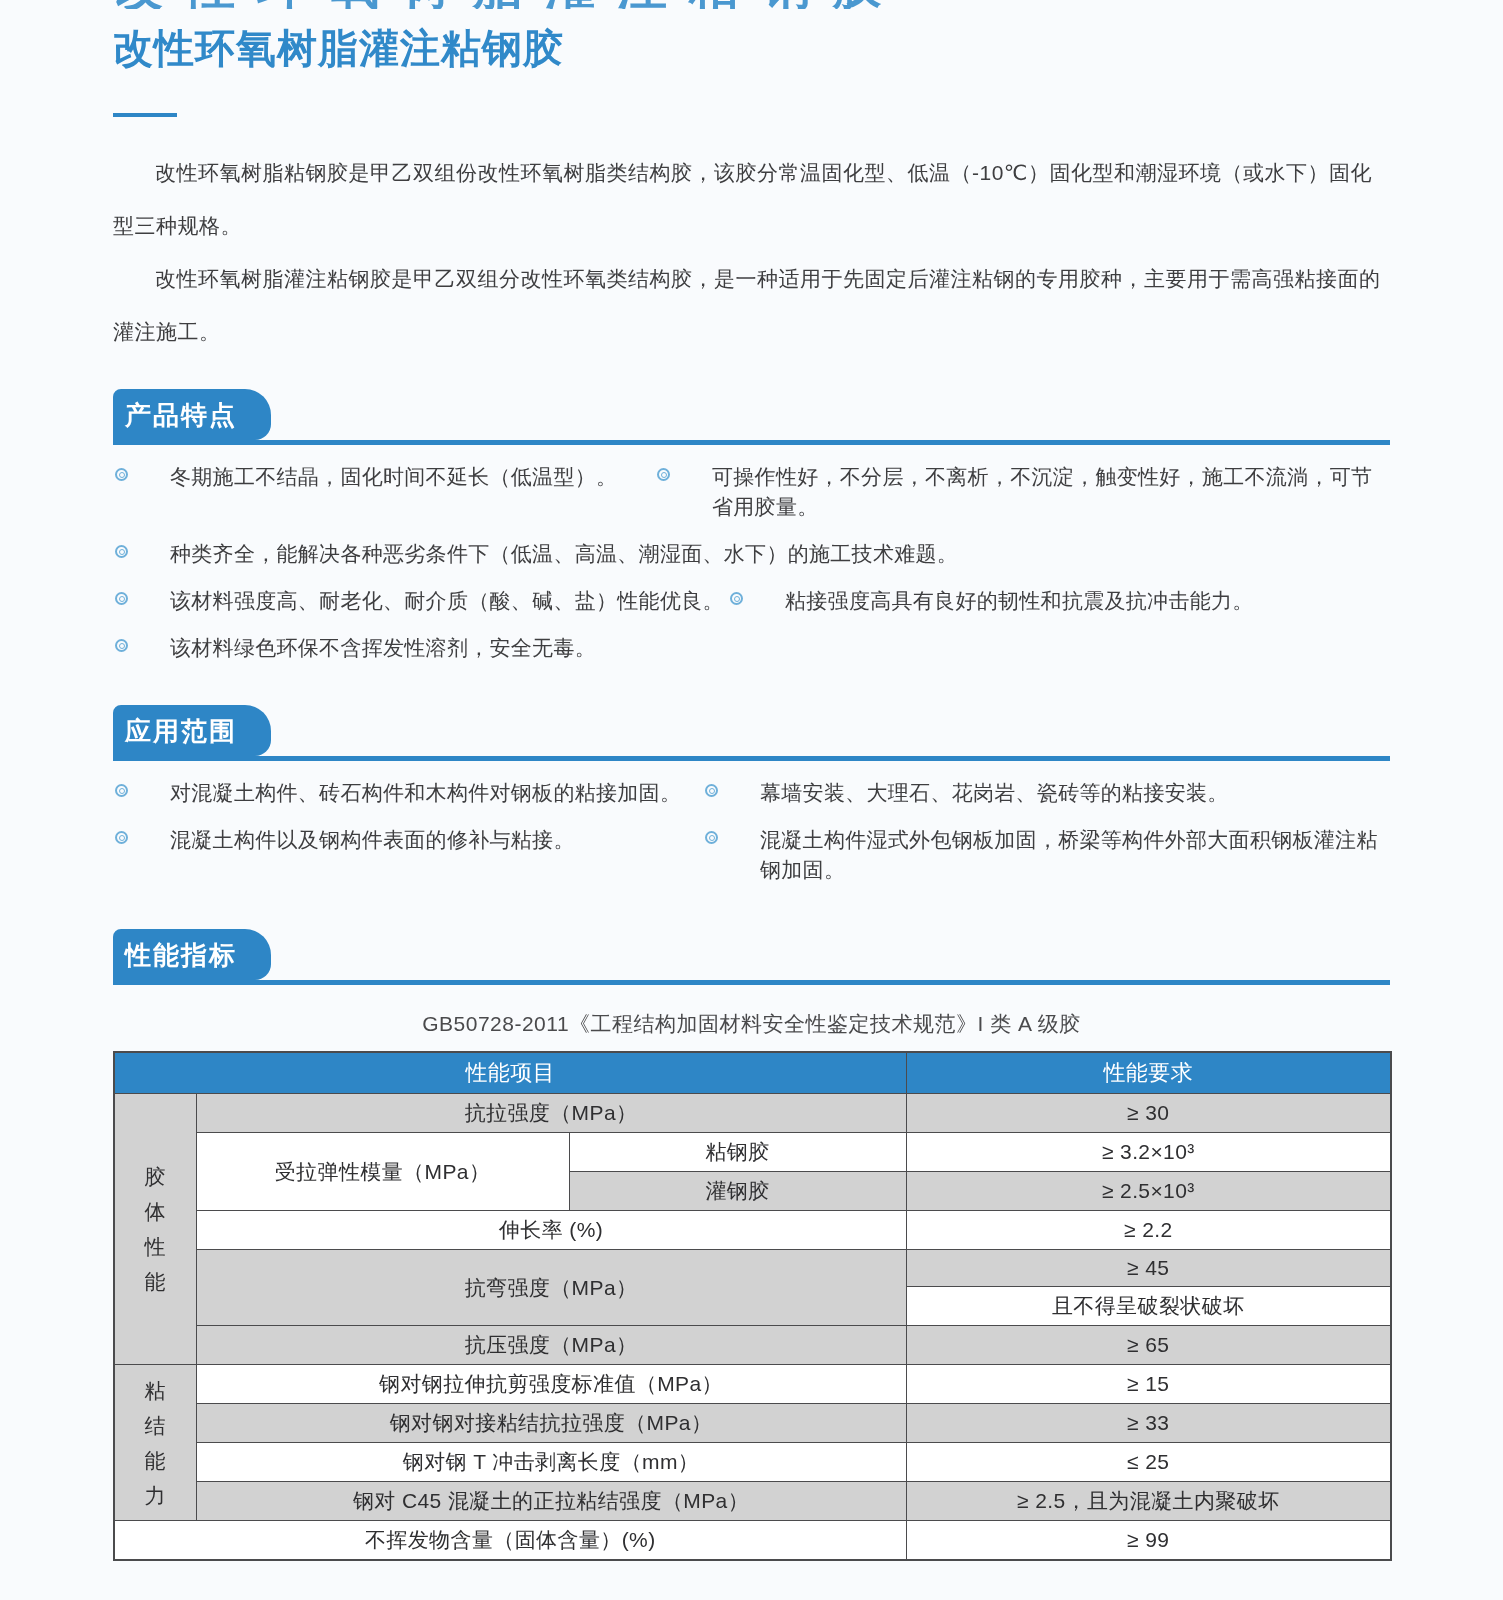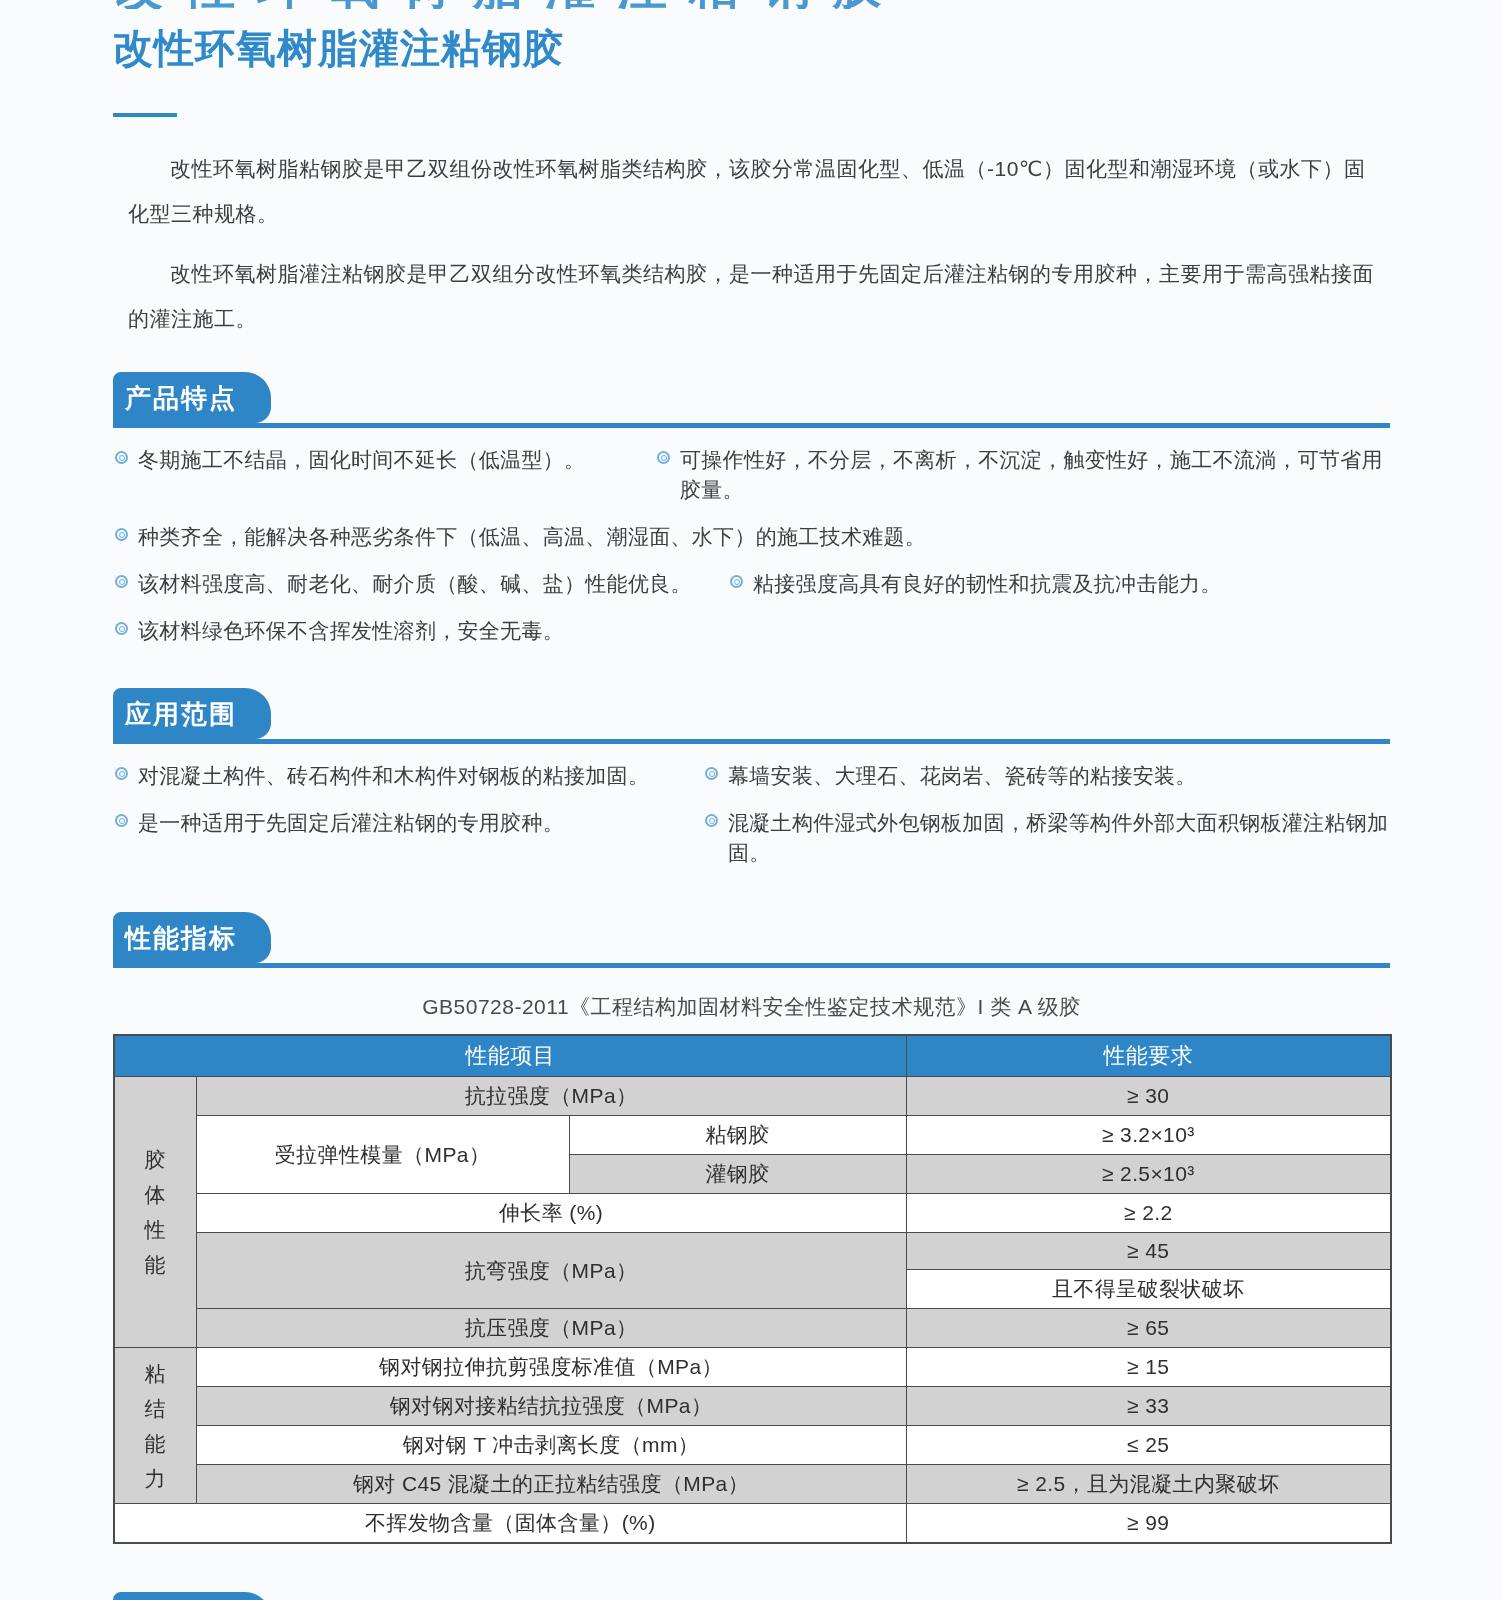--- a/index.html
+++ b/index.html
@@ -23,31 +23,31 @@
   .clip-top{height:9px;overflow:hidden;}
   .clip-top span{
     display:inline-block;font-size:50px;font-weight:bold;color:#4a98d0;
     letter-spacing:22px;transform:translateY(-47px);white-space:nowrap;
   }
 
   .title{font-size:40px;font-weight:bold;color:var(--title);margin:12px 0 0;letter-spacing:1px;}
   .title-underline{width:64px;height:4px;background:var(--accent);margin-top:37px;}
 
   .intro{margin-top:29px;}
-  .intro p{margin:15px;font-size:21px;line-height:45px;text-indent:2em;letter-spacing:.5px;}
+  .intro p{margin:0;font-size:21px;line-height:53px;text-indent:2em;letter-spacing:.5px;}
 
   .sec-head{margin-top:31px;border-bottom:5px solid var(--accent);display:flex;}
   .tab{
     background:var(--accent);color:#fff;font-size:26px;font-weight:bold;
     padding:9px 34px 7px 12px;border-radius:8px 26px 16px 0;letter-spacing:2px;
   }
 
   .bullets{margin-top:6px;}
   .b-row{display:flex;margin-top:17px;font-size:21px;line-height:30px;letter-spacing:.3px;}
-  .b-item{display:flex;flex:none;align-items:flex-start;}
+  .b-item{display:flex;flex:none;align-items:flex-start;gap:32px;}
   .b-item.grow{flex:1 1 auto;}
   .bullet{
     flex:none;width:13px;height:13px;border:2px solid #6fb0da;border-radius:50%;
     margin:6px 10px 0 2px;position:relative;
   }
   .bullet::after{content:"";position:absolute;inset:1.5px;border:1.5px solid #6fb0da;border-radius:50%;}
 
   .table-caption{text-align:center;font-size:21px;color:#4a4a4c;margin:25px 0 13px;letter-spacing:.5px;}
 
   table.perf{border-collapse:collapse;width:100%;table-layout:fixed;border:2px solid var(--tbl-border);}
@@ -132,21 +132,21 @@
           <span class="b-text">对混凝土构件、砖石构件和木构件对钢板的粘接加固。</span>
         </div>
         <div class="b-item grow">
           <span class="bullet"></span>
           <span class="b-text">幕墙安装、大理石、花岗岩、瓷砖等的粘接安装。</span>
         </div>
       </div>
       <div class="b-row">
         <div class="b-item" style="width: 590px;">
           <span class="bullet"></span>
-          <span class="b-text">是一种适用于先固定后灌注粘钢的专用胶种。</span>
+          <span class="b-text">混凝土构件以及钢构件表面的修补与粘接。</span>
         </div>
         <div class="b-item grow">
           <span class="bullet"></span>
           <span class="b-text">混凝土构件湿式外包钢板加固，桥梁等构件外部大面积钢板灌注粘钢加固。</span>
         </div>
       </div>
     </div>
 
   <div class="sec-head" style="margin-top:44px;align-items:center;">
     <div class="tab">

